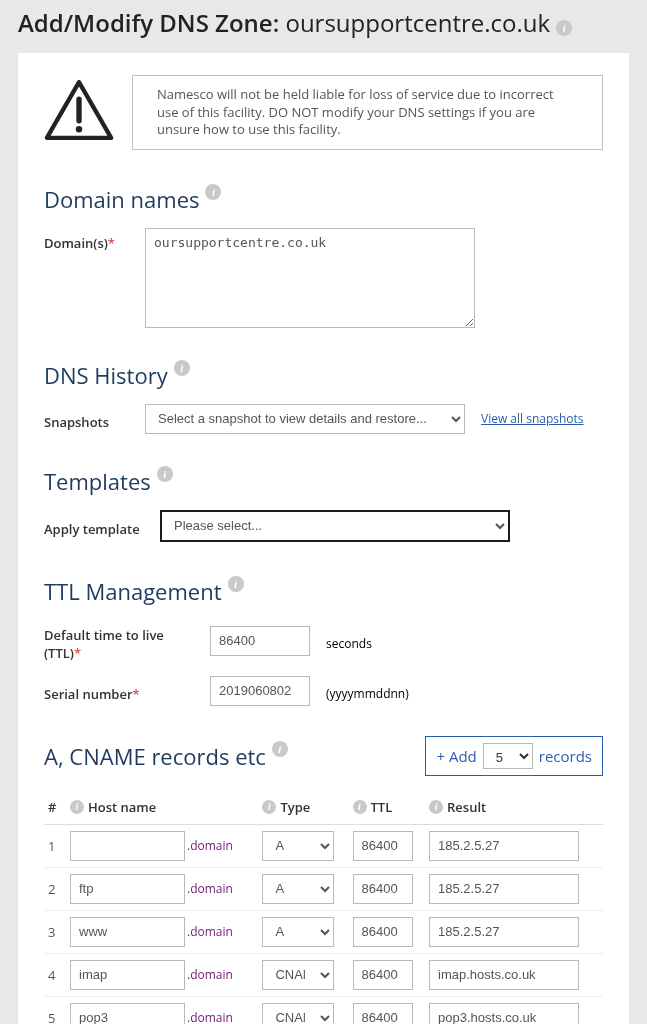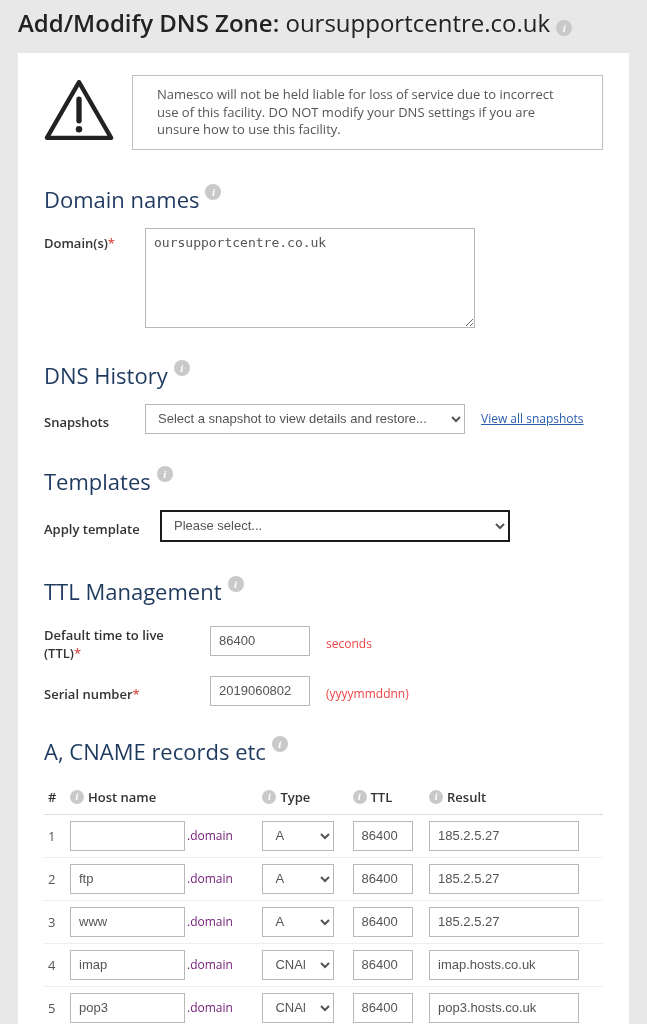--- a/index.html
+++ b/index.html
@@ -84,21 +84,21 @@
     padding: 5px 8px;
     color: #555;
     height: 30px;
   }
   select { padding-right: 12px; }
   .snapshot-select { width: 320px; }
   .link { color: #2a5db0; font-size: 12px; text-decoration: underline; cursor: pointer; }
   .template-select { width: 350px; border: 2px solid #1b1b1b; height: 32px; }
   .ttl-label { width: 150px; }
   .ttl-input { width: 100px; color: #999; }
-  .hint { font-size: 12px; color: #ef4444; padding-top: 6px; }
+  .hint { font-size: 12px; color: #000000; padding-top: 6px; }
   .records-header {
     display: flex;
     justify-content: space-between;
     align-items: center;
     margin-top: 30px;
   }
   .add-box {
     border: 1px solid #2a5db0;
     padding: 6px 10px;
     display: flex; align-items: center; gap: 6px;
@@ -205,20 +205,27 @@
     </label>
     <input type="text" class="ttl-input" value="2019060802" style="">
     <span class="hint">(yyyymmddnn)</span>
   </div>
 
   <div class="records-header">
     <h2 class="section" style="margin:0">
       <span>A, CNAME records etc</span>
       <span class="info-circle">i</span>
     </h2>
+    <div class="add-box">
+      <span style="cursor:pointer">+ Add</span>
+      <select>
+        <option>5</option>
+      </select>
+      <span style="cursor:pointer">records</span>
+    </div>
   </div>
 
   <table class="records">
     <thead>
       <tr>
         <th class="col-num">#</th>
         <th>
           <div class="th-flex">
               <span class="info-circle sm">i</span>
               <span>Host name</span>

